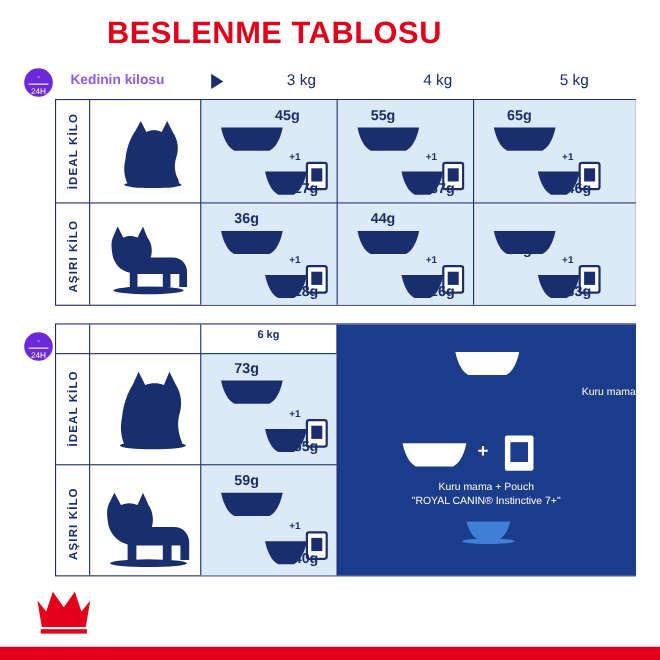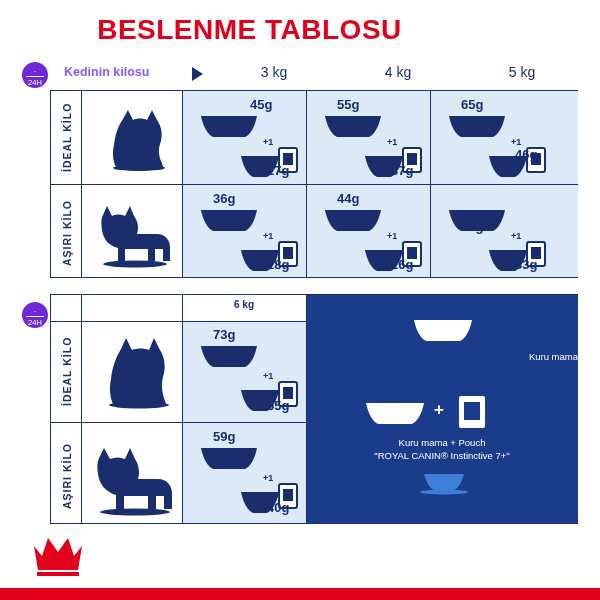--- a/index.html
+++ b/index.html
@@ -277,21 +277,21 @@
         </svg>
     </div>
     <div class="plus1" style="left:460px; top:46px;">+1</div>
     <div class="bowl" style="left:436px; top:55px;">
       <svg width="60" height="32" viewBox="0 0 60 32">
         <path fill="#1a2e6e" d="M2 10 H40 C40 10 37 27 28 31 H14 C5 27 2 10 2 10 Z"></path>
         <rect x="40" y="2" width="18" height="24" rx="2" fill="#ffffff" stroke="#1a2e6e" stroke-width="2"></rect>
         <rect x="44" y="7" width="10" height="12" fill="#1a2e6e"></rect>
       </svg>
     </div>
-    <div class="gram" style="left:464px; top:56px;">46g</div>
+    <div class="gram" style="left:464px; top:72px;">46g</div>
 
     <div class="gram" style="left:162px; top:100px;">36g</div>
     <div class="bowl" style="left:148px; top:116px;">
       <svg width="60" height="26" viewBox="0 0 60 26">
           <path fill="#1a2e6e" d="M2 3 H58 C58 3 55 20 46 24 H14 C5 20 2 3 2 3 Z"></path>
         </svg>
     </div>
     <div class="plus1" style="left:212px; top:140px;">+1</div>
     <div class="bowl" style="left:188px; top:149px;">
       <svg width="60" height="32" viewBox="0 0 60 32">

